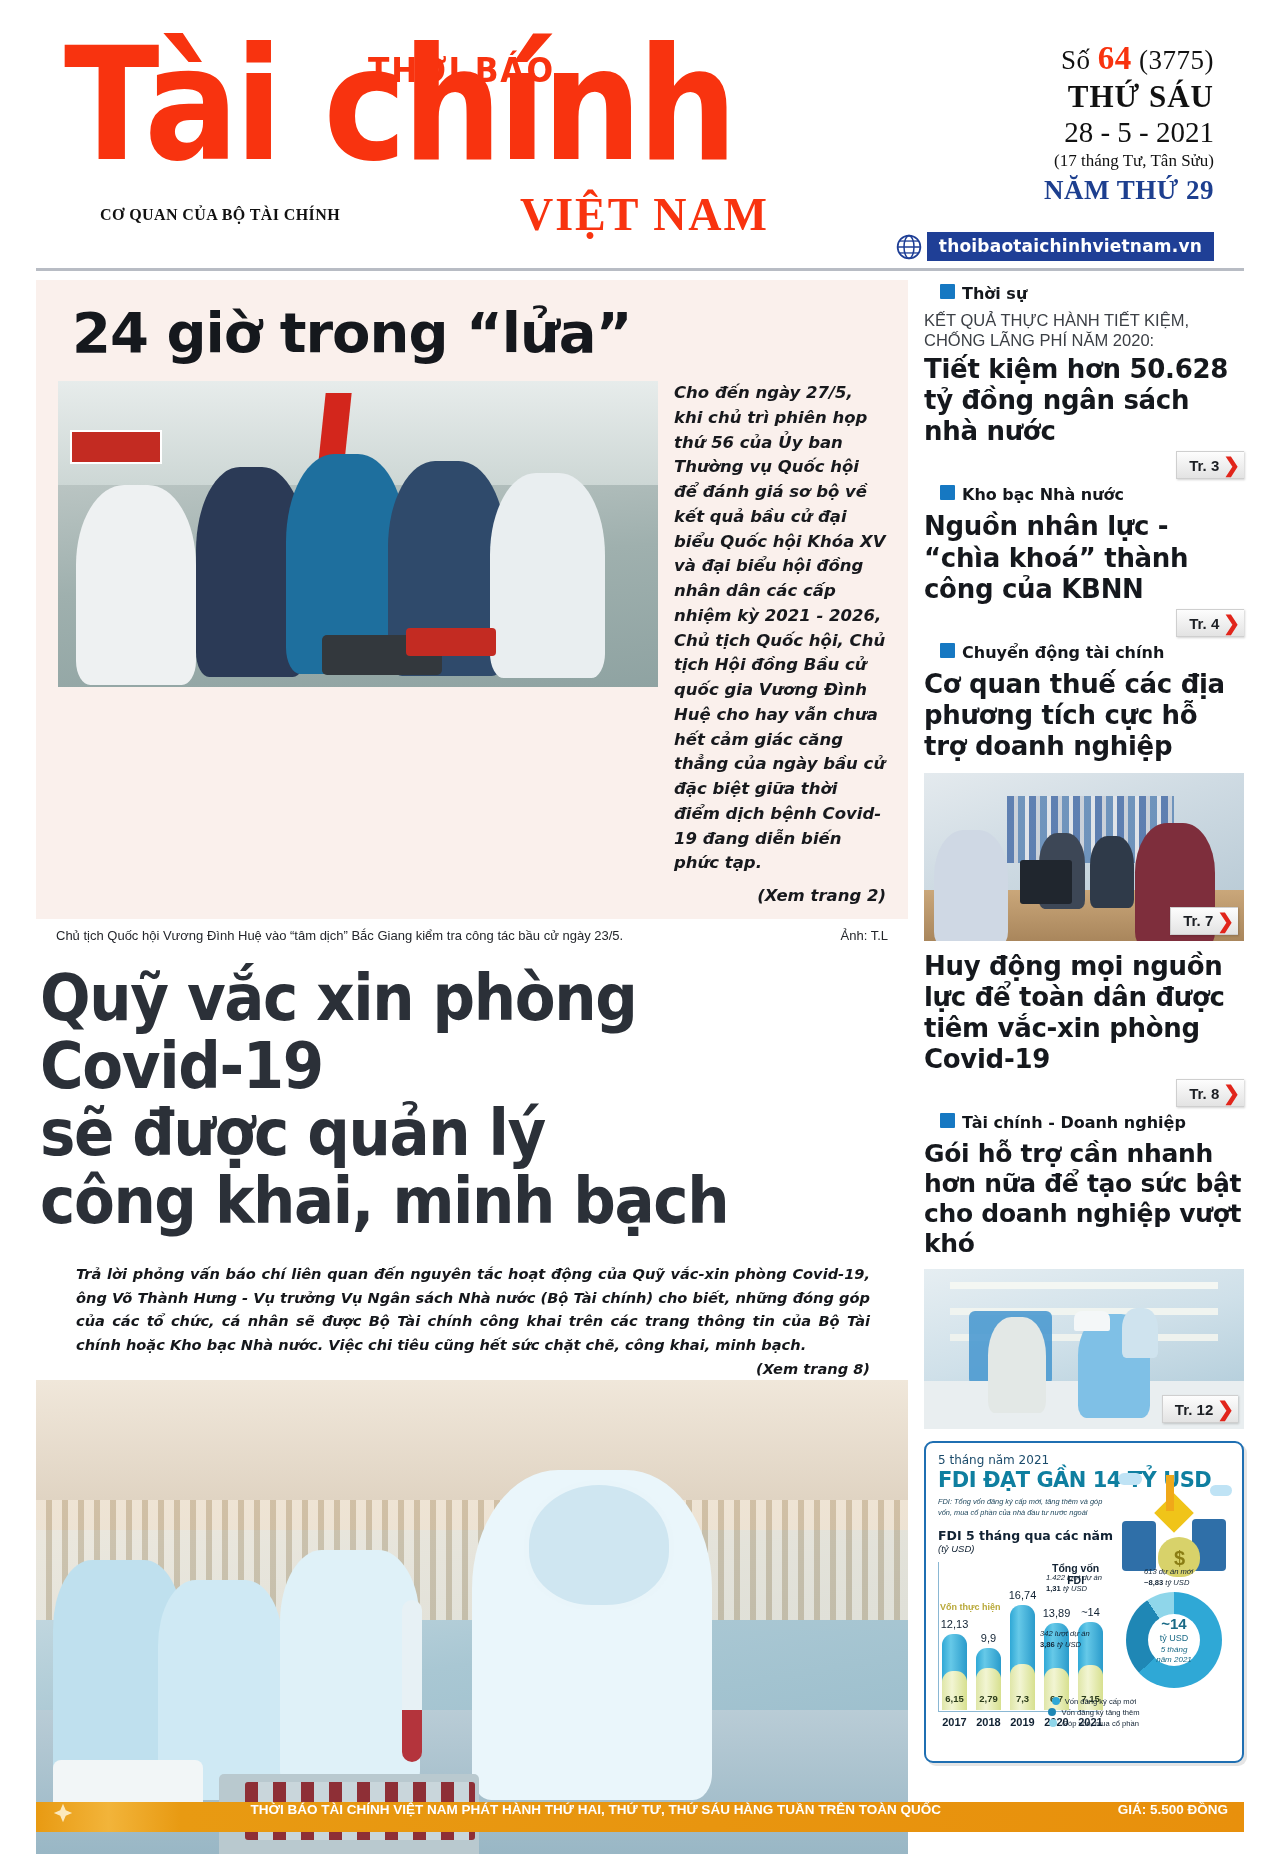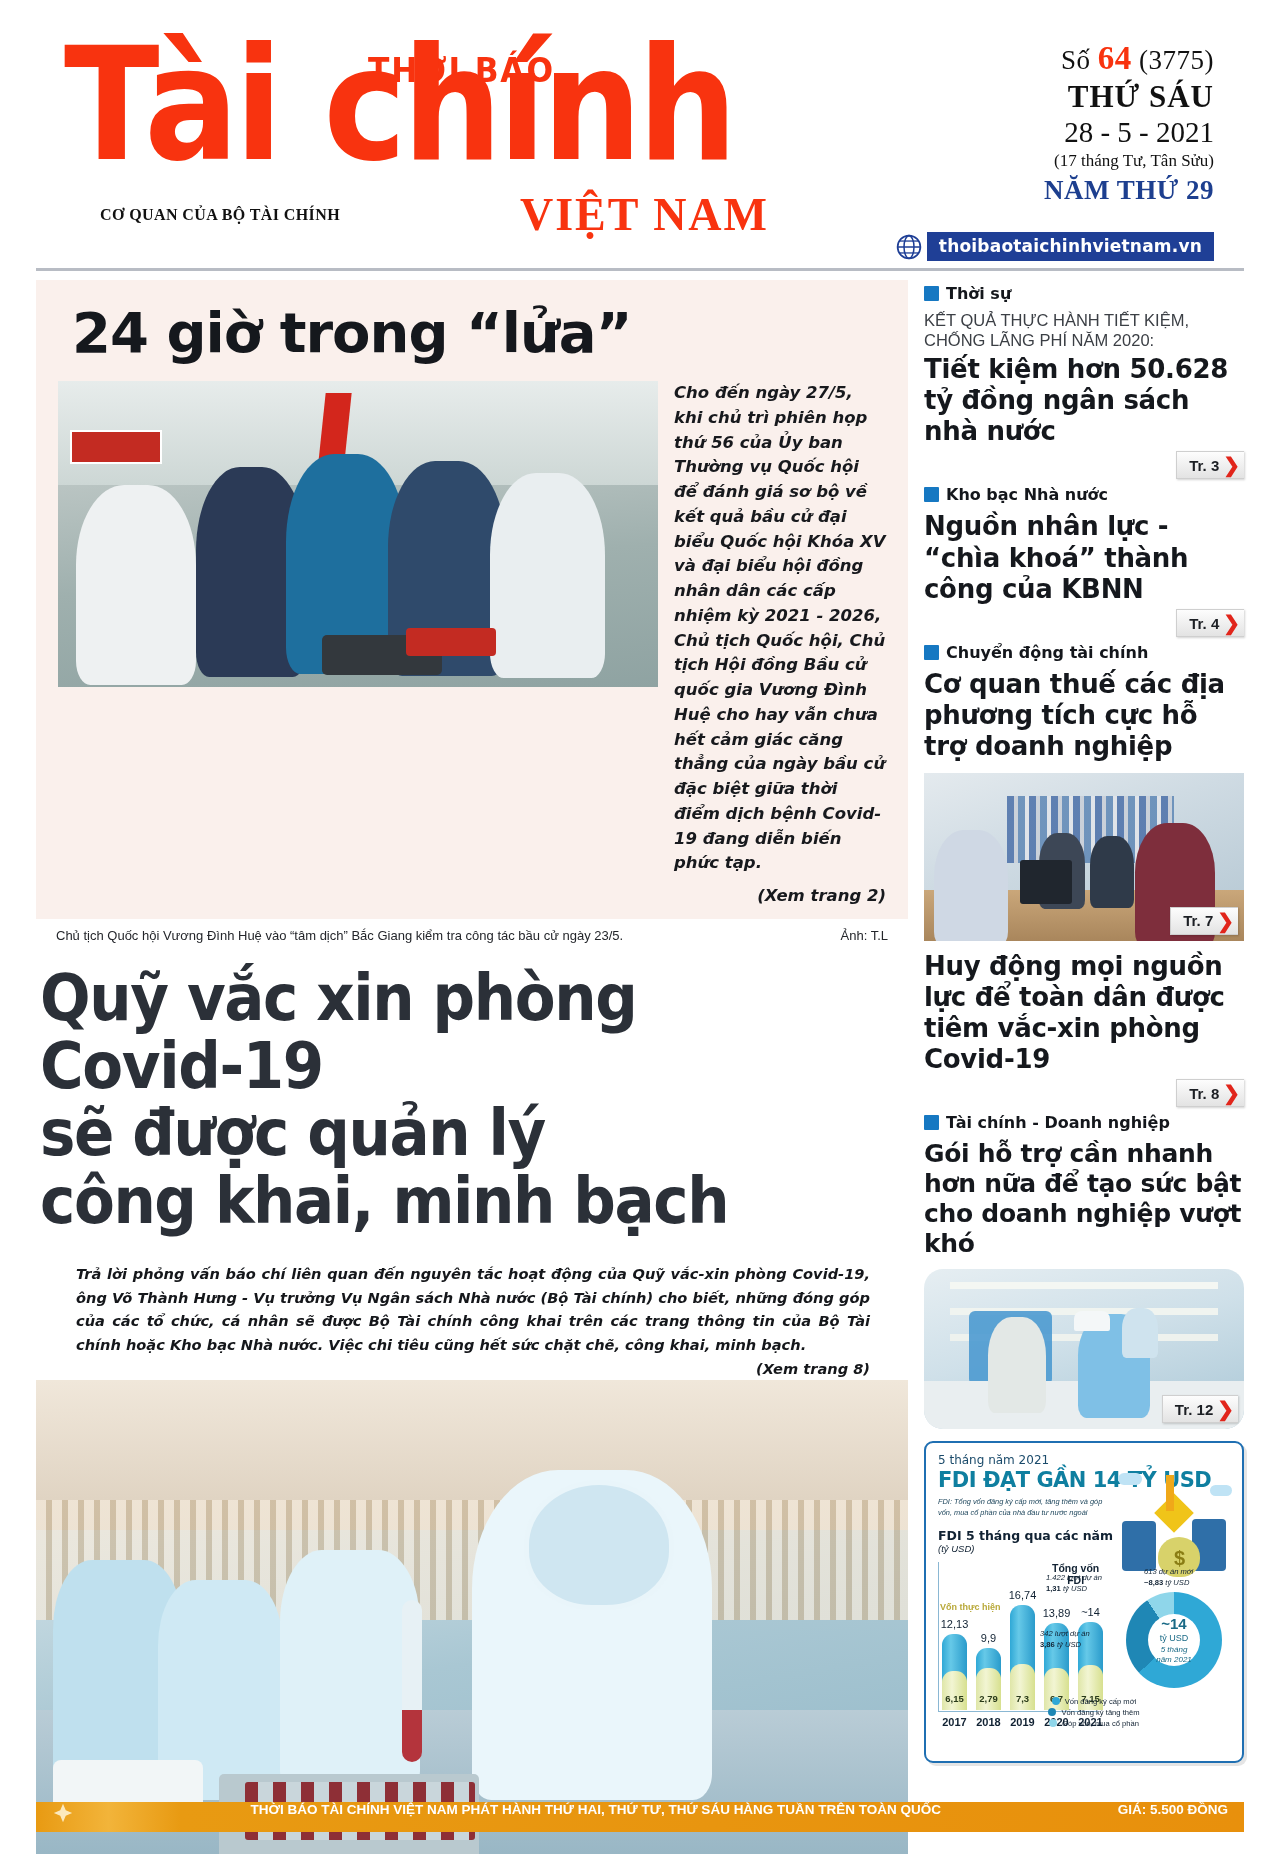--- a/index.html
+++ b/index.html
@@ -98,21 +98,21 @@
     font-size:14.6px; line-height:1.62; font-style:italic; font-weight:bold;
     color:#15171b; margin:26px 38px 0 40px;
     font-family:"DejaVu Sans", sans-serif; text-align:justify;
   }
   .stand-see { float:right; }
 
   .main-photo { width:872px; height:500px; margin-top:16px; position:relative; overflow:hidden; }
 
   
   .side-item { margin-bottom:6px; }
-  .cat-line { display:flex; align-items:center; gap:7px; margin:4px 0 7px 0; }
+  .cat-line { display:flex; align-items:flex-start; gap:7px; margin:4px 0 7px 16px; }
   .cat-sq { width:15px; height:15px; background:#1678c2; display:inline-block; border-radius:1px; }
   .cat-txt { font-size:16px; font-weight:bold; color:#14171c; font-family:"DejaVu Sans", sans-serif; }
   .kicker { font-size:16.5px; line-height:1.24; color:#3b3f45; font-family:"Liberation Sans", sans-serif; }
   .s-head {
     font-size:26px; line-height:1.2; font-weight:bold; color:#15181d;
     font-family:"DejaVu Sans", sans-serif; letter-spacing:-0.3px; margin-top:3px;
   }
   .s-head.sm { font-size:25px; }
   .side-photo { width:320px; position:relative; overflow:hidden; margin-top:10px; }
   .pagebadge-row { display:flex; justify-content:flex-end; margin-top:4px; }
@@ -381,21 +381,21 @@
           </div>
         </div>
       </div>
 
       <div class="side-item">
         <div class="cat-line">
           <span class="cat-sq"></span>
           <span class="cat-txt">Tài chính - Doanh nghiệp</span>
         </div>
         <div class="s-head sm">Gói hỗ trợ cần nhanh hơn nữa để tạo sức bật cho doanh nghiệp vượt khó</div>
-        <div class="side-photo" style="height:160px;border-radius:19px;">
+        <div class="side-photo" style="height:160px;">
           <div class="ph p-fac">
             <div class="lamp"></div>
             <div class="mach"></div>
             <div class="bench"></div>
             <div class="silh" style="left:20%;top:30%;width:58px;height:96px;background:#e3e8e6;"></div>
             <div class="silh" style="left:48%;top:28%;width:72px;height:104px;background:#7fc0e6;"></div>
             <div class="silh" style="left:62%;top:24%;width:36px;height:50px;background:#cfe3ee;"></div>
             <div style="position:absolute;left:47%;top:26%;width:36px;height:20px;background:#f4f7f8;border-radius:8px 8px 2px 2px;"></div>
           </div>
           <div class="badge-float">

